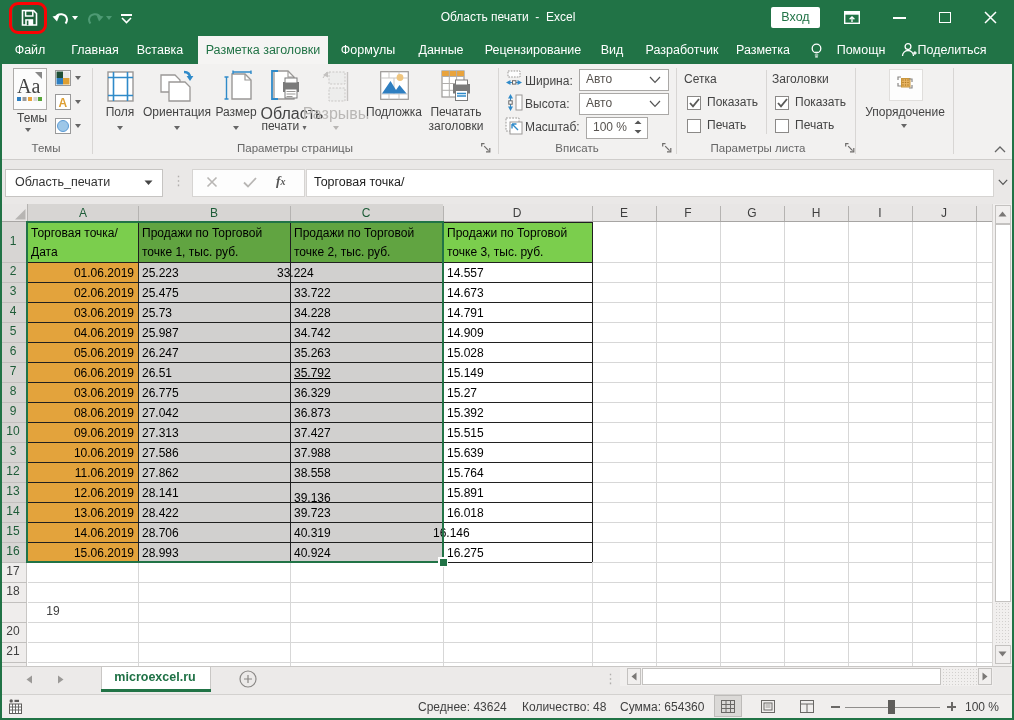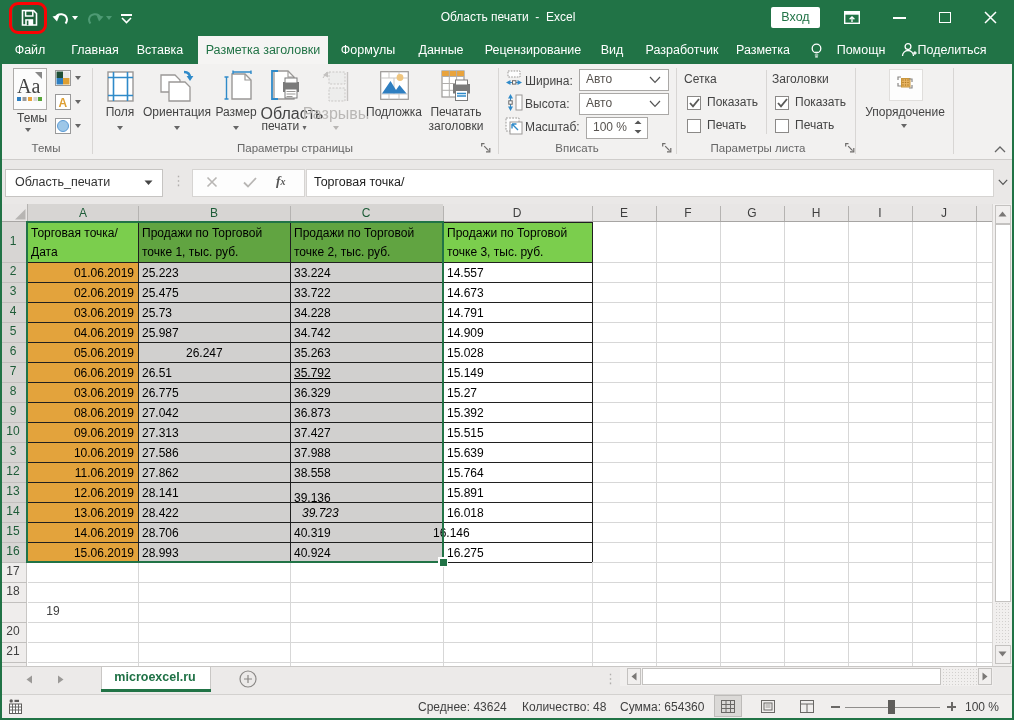--- a/index.html
+++ b/index.html
@@ -436,36 +436,36 @@
     <div class="ab" style="left:28px;top:502px;width:564px;height:1px;background:#1f1f1f;"></div>
     <div class="ab" style="left:28px;top:522px;width:564px;height:1px;background:#1f1f1f;"></div>
     <div class="ab" style="left:28px;top:542px;width:564px;height:1px;background:#1f1f1f;"></div>
     <div class="ab" style="left:28px;top:562px;width:564px;height:1px;background:#1f1f1f;"></div>
     <div class="cell" style="left:31px;top:224px;width:106px;">Торговая точка/<br>Дата</div>
     <div class="cell" style="left:142px;top:224px;width:146px;">Продажи по Торговой<br>точке 1, тыс. руб.</div>
     <div class="cell" style="left:294px;top:224px;width:148px;">Продажи по Торговой<br>точке 2, тыс. руб.</div>
     <div class="cell" style="left:447px;top:224px;width:144px;">Продажи по Торговой<br>точке 3, тыс. руб.</div>
     <div class="cell" style="left:28px;top:265px;width:106px;text-align:right;line-height:16px;">01.06.2019</div>
     <div class="cell" style="left:142px;top:265px;width:120px;line-height:16px;">25.223</div>
-    <div class="cell" style="left:294px;top:265px;width:120px;line-height:16px;">33.224</div>
+    <div class="cell" style="left:277px;top:265px;width:120px;line-height:16px;">33.224</div>
     <div class="cell" style="left:447px;top:265px;width:120px;line-height:16px;">14.557</div>
     <div class="cell" style="left:28px;top:285px;width:106px;text-align:right;line-height:16px;">02.06.2019</div>
     <div class="cell" style="left:142px;top:285px;width:120px;line-height:16px;">25.475</div>
     <div class="cell" style="left:294px;top:285px;width:120px;line-height:16px;">33.722</div>
     <div class="cell" style="left:447px;top:285px;width:120px;line-height:16px;">14.673</div>
     <div class="cell" style="left:28px;top:305px;width:106px;text-align:right;line-height:16px;">03.06.2019</div>
     <div class="cell" style="left:142px;top:305px;width:120px;line-height:16px;">25.73</div>
     <div class="cell" style="left:294px;top:305px;width:120px;line-height:16px;">34.228</div>
     <div class="cell" style="left:447px;top:305px;width:120px;line-height:16px;">14.791</div>
     <div class="cell" style="left:28px;top:325px;width:106px;text-align:right;line-height:16px;">04.06.2019</div>
     <div class="cell" style="left:142px;top:325px;width:120px;line-height:16px;">25.987</div>
     <div class="cell" style="left:294px;top:325px;width:120px;line-height:16px;">34.742</div>
     <div class="cell" style="left:447px;top:325px;width:120px;line-height:16px;">14.909</div>
     <div class="cell" style="left:28px;top:345px;width:106px;text-align:right;line-height:16px;">05.06.2019</div>
-    <div class="cell" style="left:142px;top:345px;width:120px;line-height:16px;margin-left:44px;">26.247</div>
+    <div class="cell" style="left:142px;top:345px;width:120px;line-height:16px;">26.247</div>
     <div class="cell" style="left:294px;top:345px;width:120px;line-height:16px;">35.263</div>
     <div class="cell" style="left:447px;top:345px;width:120px;line-height:16px;">15.028</div>
     <div class="cell" style="left:28px;top:365px;width:106px;text-align:right;line-height:16px;">06.06.2019</div>
     <div class="cell" style="left:142px;top:365px;width:120px;line-height:16px;">26.51</div>
     <div class="cell" style="left:294px;top:365px;width:120px;line-height:16px;text-decoration:underline;">35.792</div>
     <div class="cell" style="left:447px;top:365px;width:120px;line-height:16px;">15.149</div>
     <div class="cell" style="left:28px;top:385px;width:106px;text-align:right;line-height:16px;">03.06.2019</div>
     <div class="cell" style="left:142px;top:385px;width:120px;line-height:16px;">26.775</div>
     <div class="cell" style="left:294px;top:385px;width:120px;line-height:16px;">36.329</div>
     <div class="cell" style="left:447px;top:385px;width:120px;line-height:16px;">15.27</div>
@@ -484,21 +484,21 @@
     <div class="cell" style="left:28px;top:465px;width:106px;text-align:right;line-height:16px;">11.06.2019</div>
     <div class="cell" style="left:142px;top:465px;width:120px;line-height:16px;">27.862</div>
     <div class="cell" style="left:294px;top:465px;width:120px;line-height:16px;">38.558</div>
     <div class="cell" style="left:447px;top:465px;width:120px;line-height:16px;">15.764</div>
     <div class="cell" style="left:28px;top:485px;width:106px;text-align:right;line-height:16px;">12.06.2019</div>
     <div class="cell" style="left:142px;top:485px;width:120px;line-height:16px;">28.141</div>
     <div class="cell" style="left:294px;top:490px;width:120px;line-height:16px;">39.136</div>
     <div class="cell" style="left:447px;top:485px;width:120px;line-height:16px;">15.891</div>
     <div class="cell" style="left:28px;top:505px;width:106px;text-align:right;line-height:16px;">13.06.2019</div>
     <div class="cell" style="left:142px;top:505px;width:120px;line-height:16px;">28.422</div>
-    <div class="cell" style="left:302px;top:505px;width:120px;line-height:16px;font-style:italic;">39.723</div>
+    <div class="cell" style="left:294px;top:505px;width:120px;line-height:16px;">39.723</div>
     <div class="cell" style="left:447px;top:505px;width:120px;line-height:16px;">16.018</div>
     <div class="cell" style="left:28px;top:525px;width:106px;text-align:right;line-height:16px;">14.06.2019</div>
     <div class="cell" style="left:142px;top:525px;width:120px;line-height:16px;">28.706</div>
     <div class="cell" style="left:294px;top:525px;width:120px;line-height:16px;">40.319</div>
     <div class="cell" style="left:433px;top:525px;width:120px;line-height:16px;">16.146</div>
     <div class="cell" style="left:28px;top:545px;width:106px;text-align:right;line-height:16px;">15.06.2019</div>
     <div class="cell" style="left:142px;top:545px;width:120px;line-height:16px;">28.993</div>
     <div class="cell" style="left:294px;top:545px;width:120px;line-height:16px;">40.924</div>
     <div class="cell" style="left:447px;top:545px;width:120px;line-height:16px;">16.275</div>
     <div class="ab" style="left:26px;top:221px;width:418px;height:2px;background:#217346;"></div>

